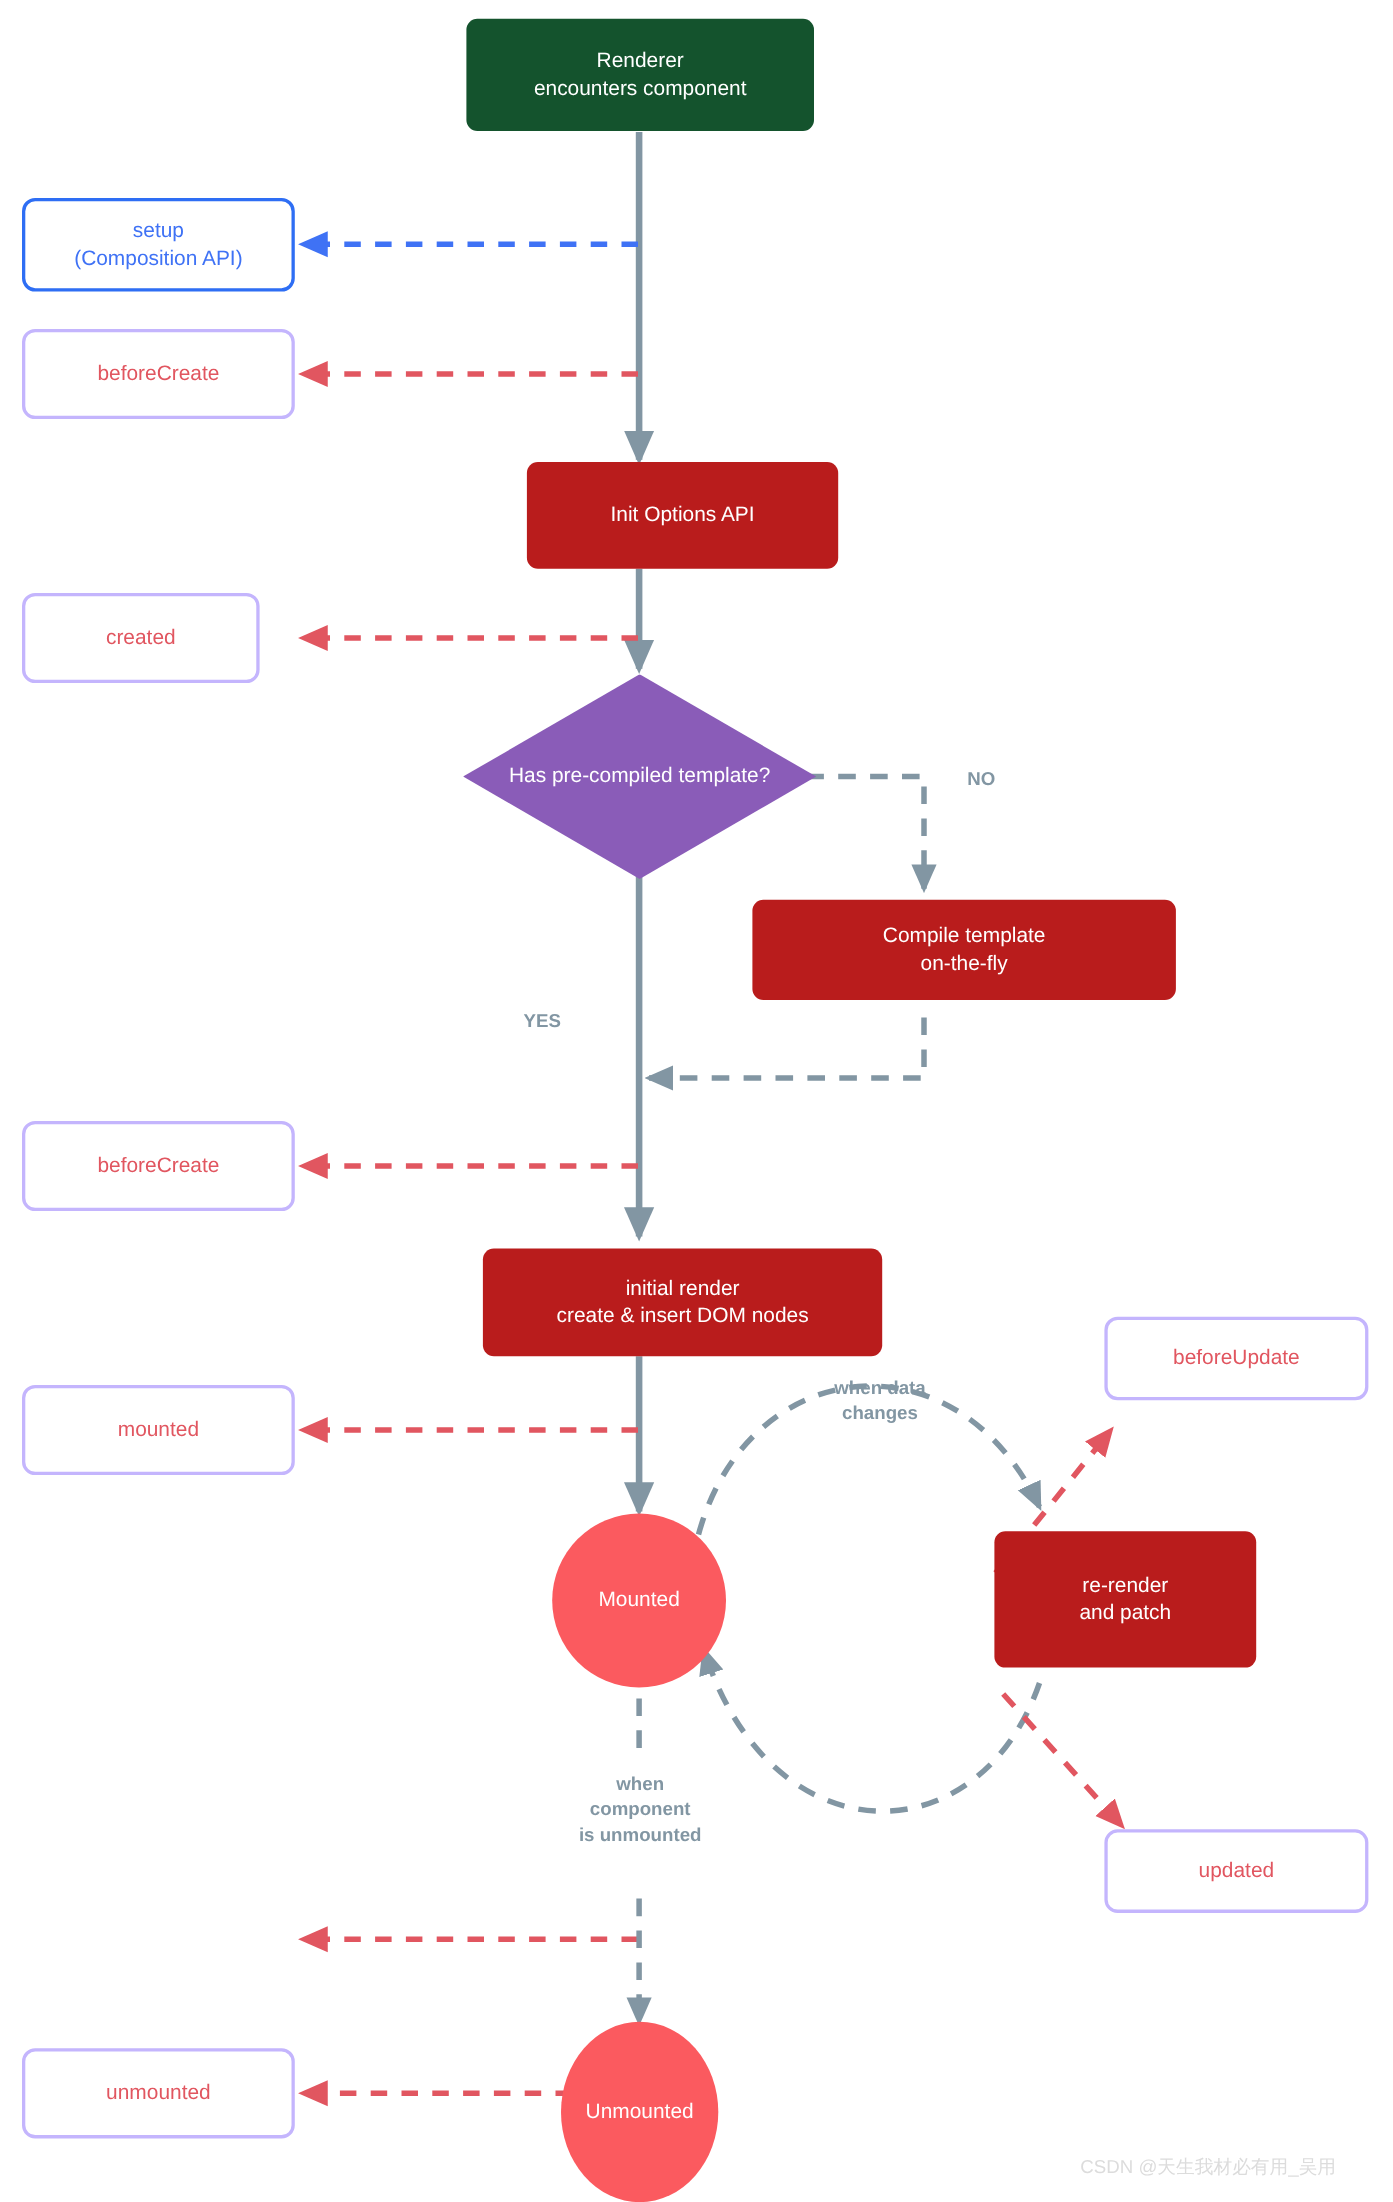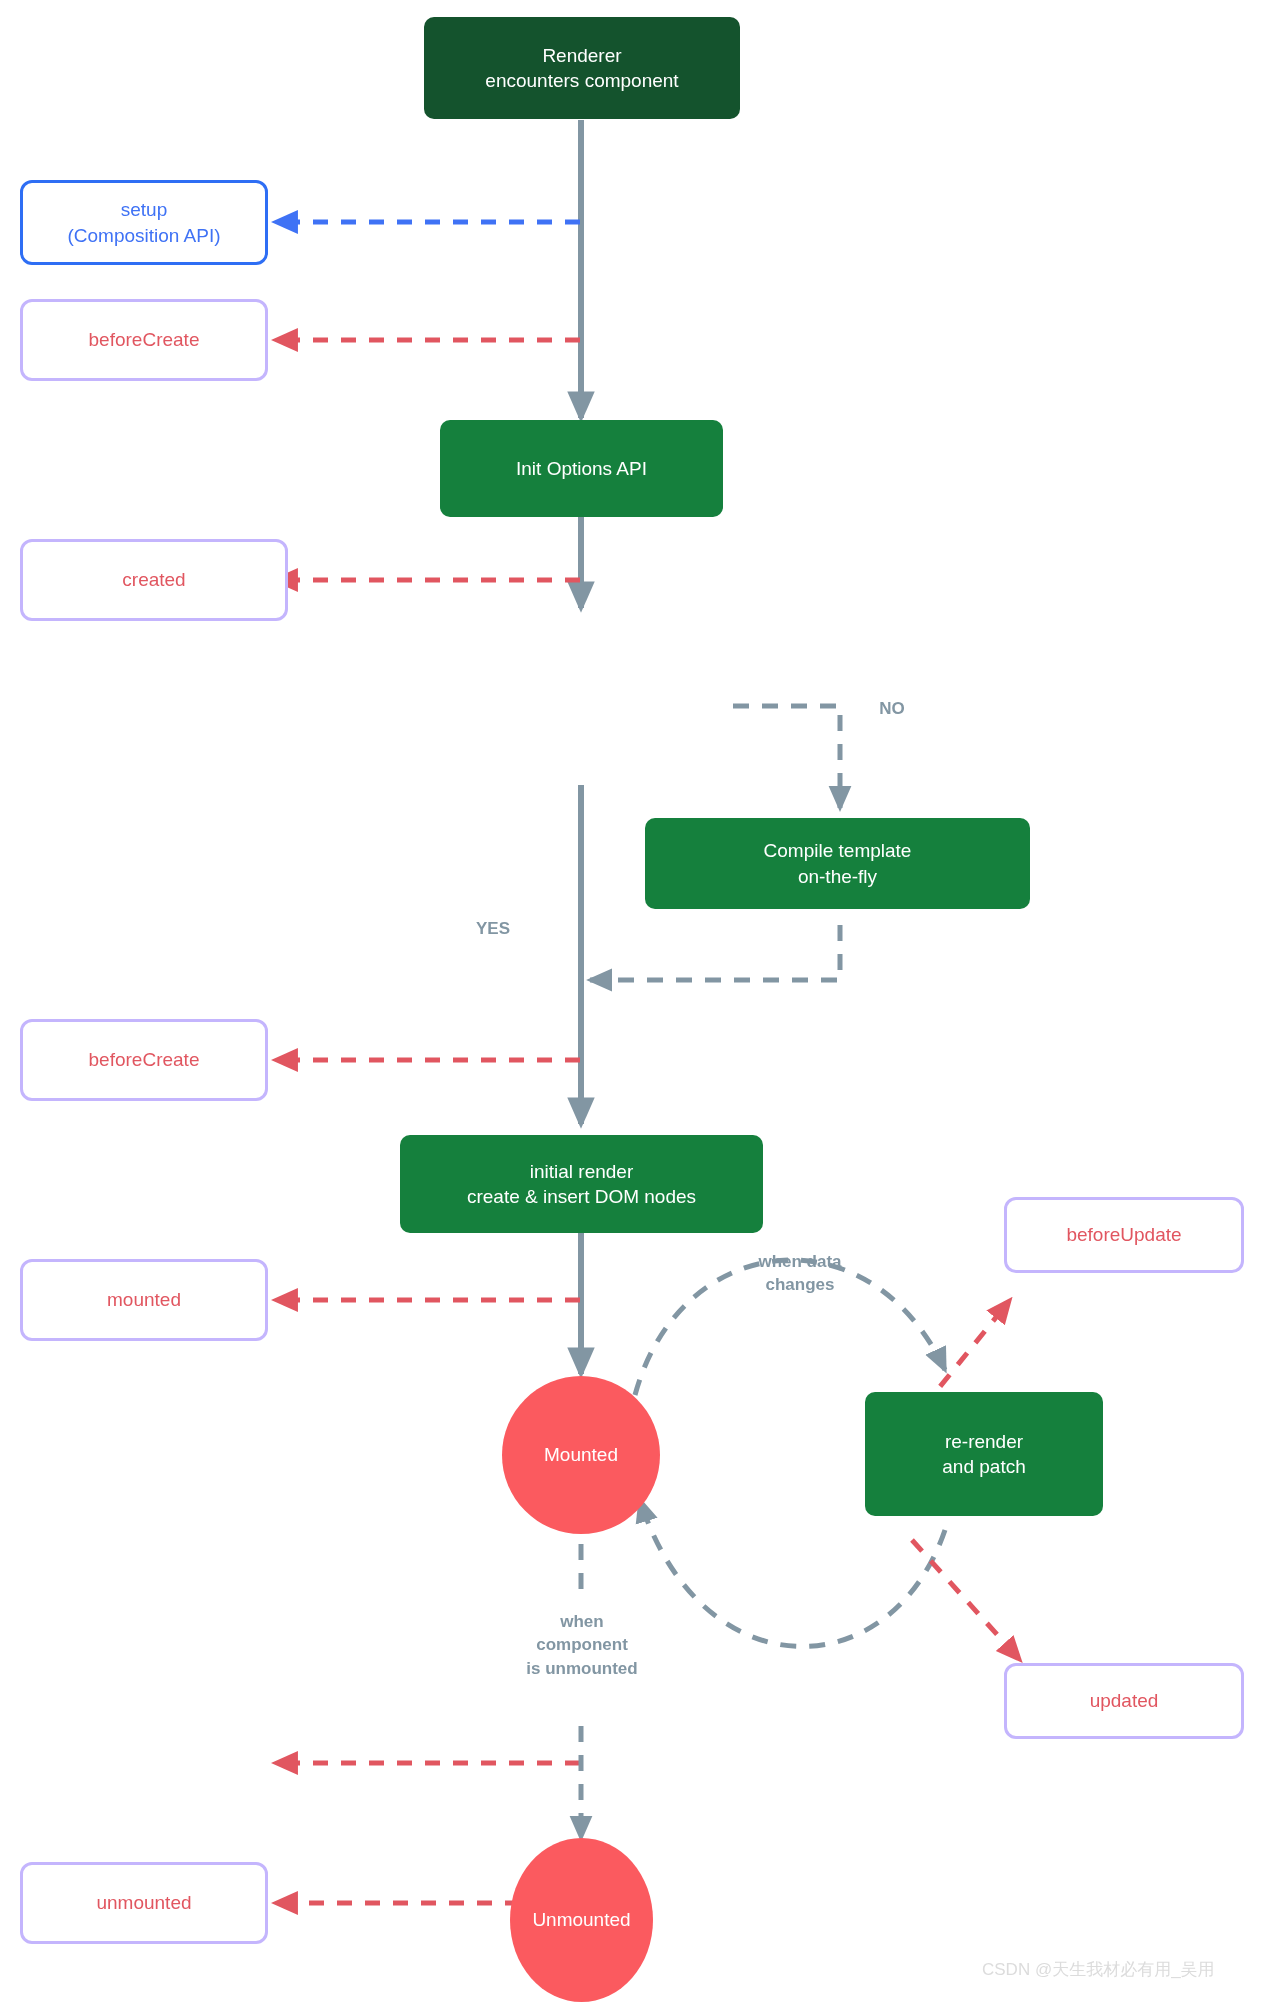--- a/index.html
+++ b/index.html
@@ -35,21 +35,21 @@
     line-height: 1.32;
   }
 
   
   .box-fill {
     border-radius: 10px;
     color: #ffffff;
     font-size: 19px;
   }
   .box-blue  { background: #14532d; }
-  .box-green { background: #15803d; }
+  .box-green { background: #b91c1c; margin-left: 39px; }
 
   
   .box-hook {
     border-radius: 12px;
     background: #ffffff;
     border: 3px solid #c4b5fd;
     color: #e15660;
     font-size: 19px;
   }
   .box-hook-blue {
@@ -171,24 +171,30 @@
   </div>
 
   <div class="node box-hook" style="left:20px; top:299px; width:248px; height:82px;">
     <span>beforeCreate</span>
   </div>
 
   <div class="node box-fill box-green" style="left:440px; top:420px; width:283px; height:97px;">
     <span>Init Options API</span>
   </div>
 
-  <div class="node box-hook" style="left:20px; top:539px; width:268px; height:82px;">
+  <div class="node box-hook" style="left:20px; top:539px; width:216px; height:82px;">
     <span>created</span>
   </div>
 
+  <div class="diamond-wrap" style="left:421px; top:613px; width:321px; height:186px;">
+    <div class="diamond-shape"></div>
+    <div class="diamond-label">Has
+pre-compiled
+template?</div>
+  </div>
 
   <div class="node box-fill box-green" style="left:645px; top:818px; width:385px; height:91px;">
     <span style="white-space:pre-line;">Compile template
 on-the-fly</span>
   </div>
 
   <div class="node box-hook" style="left:20px; top:1019px; width:248px; height:82px;">
     <span>beforeCreate</span>
   </div>
 

